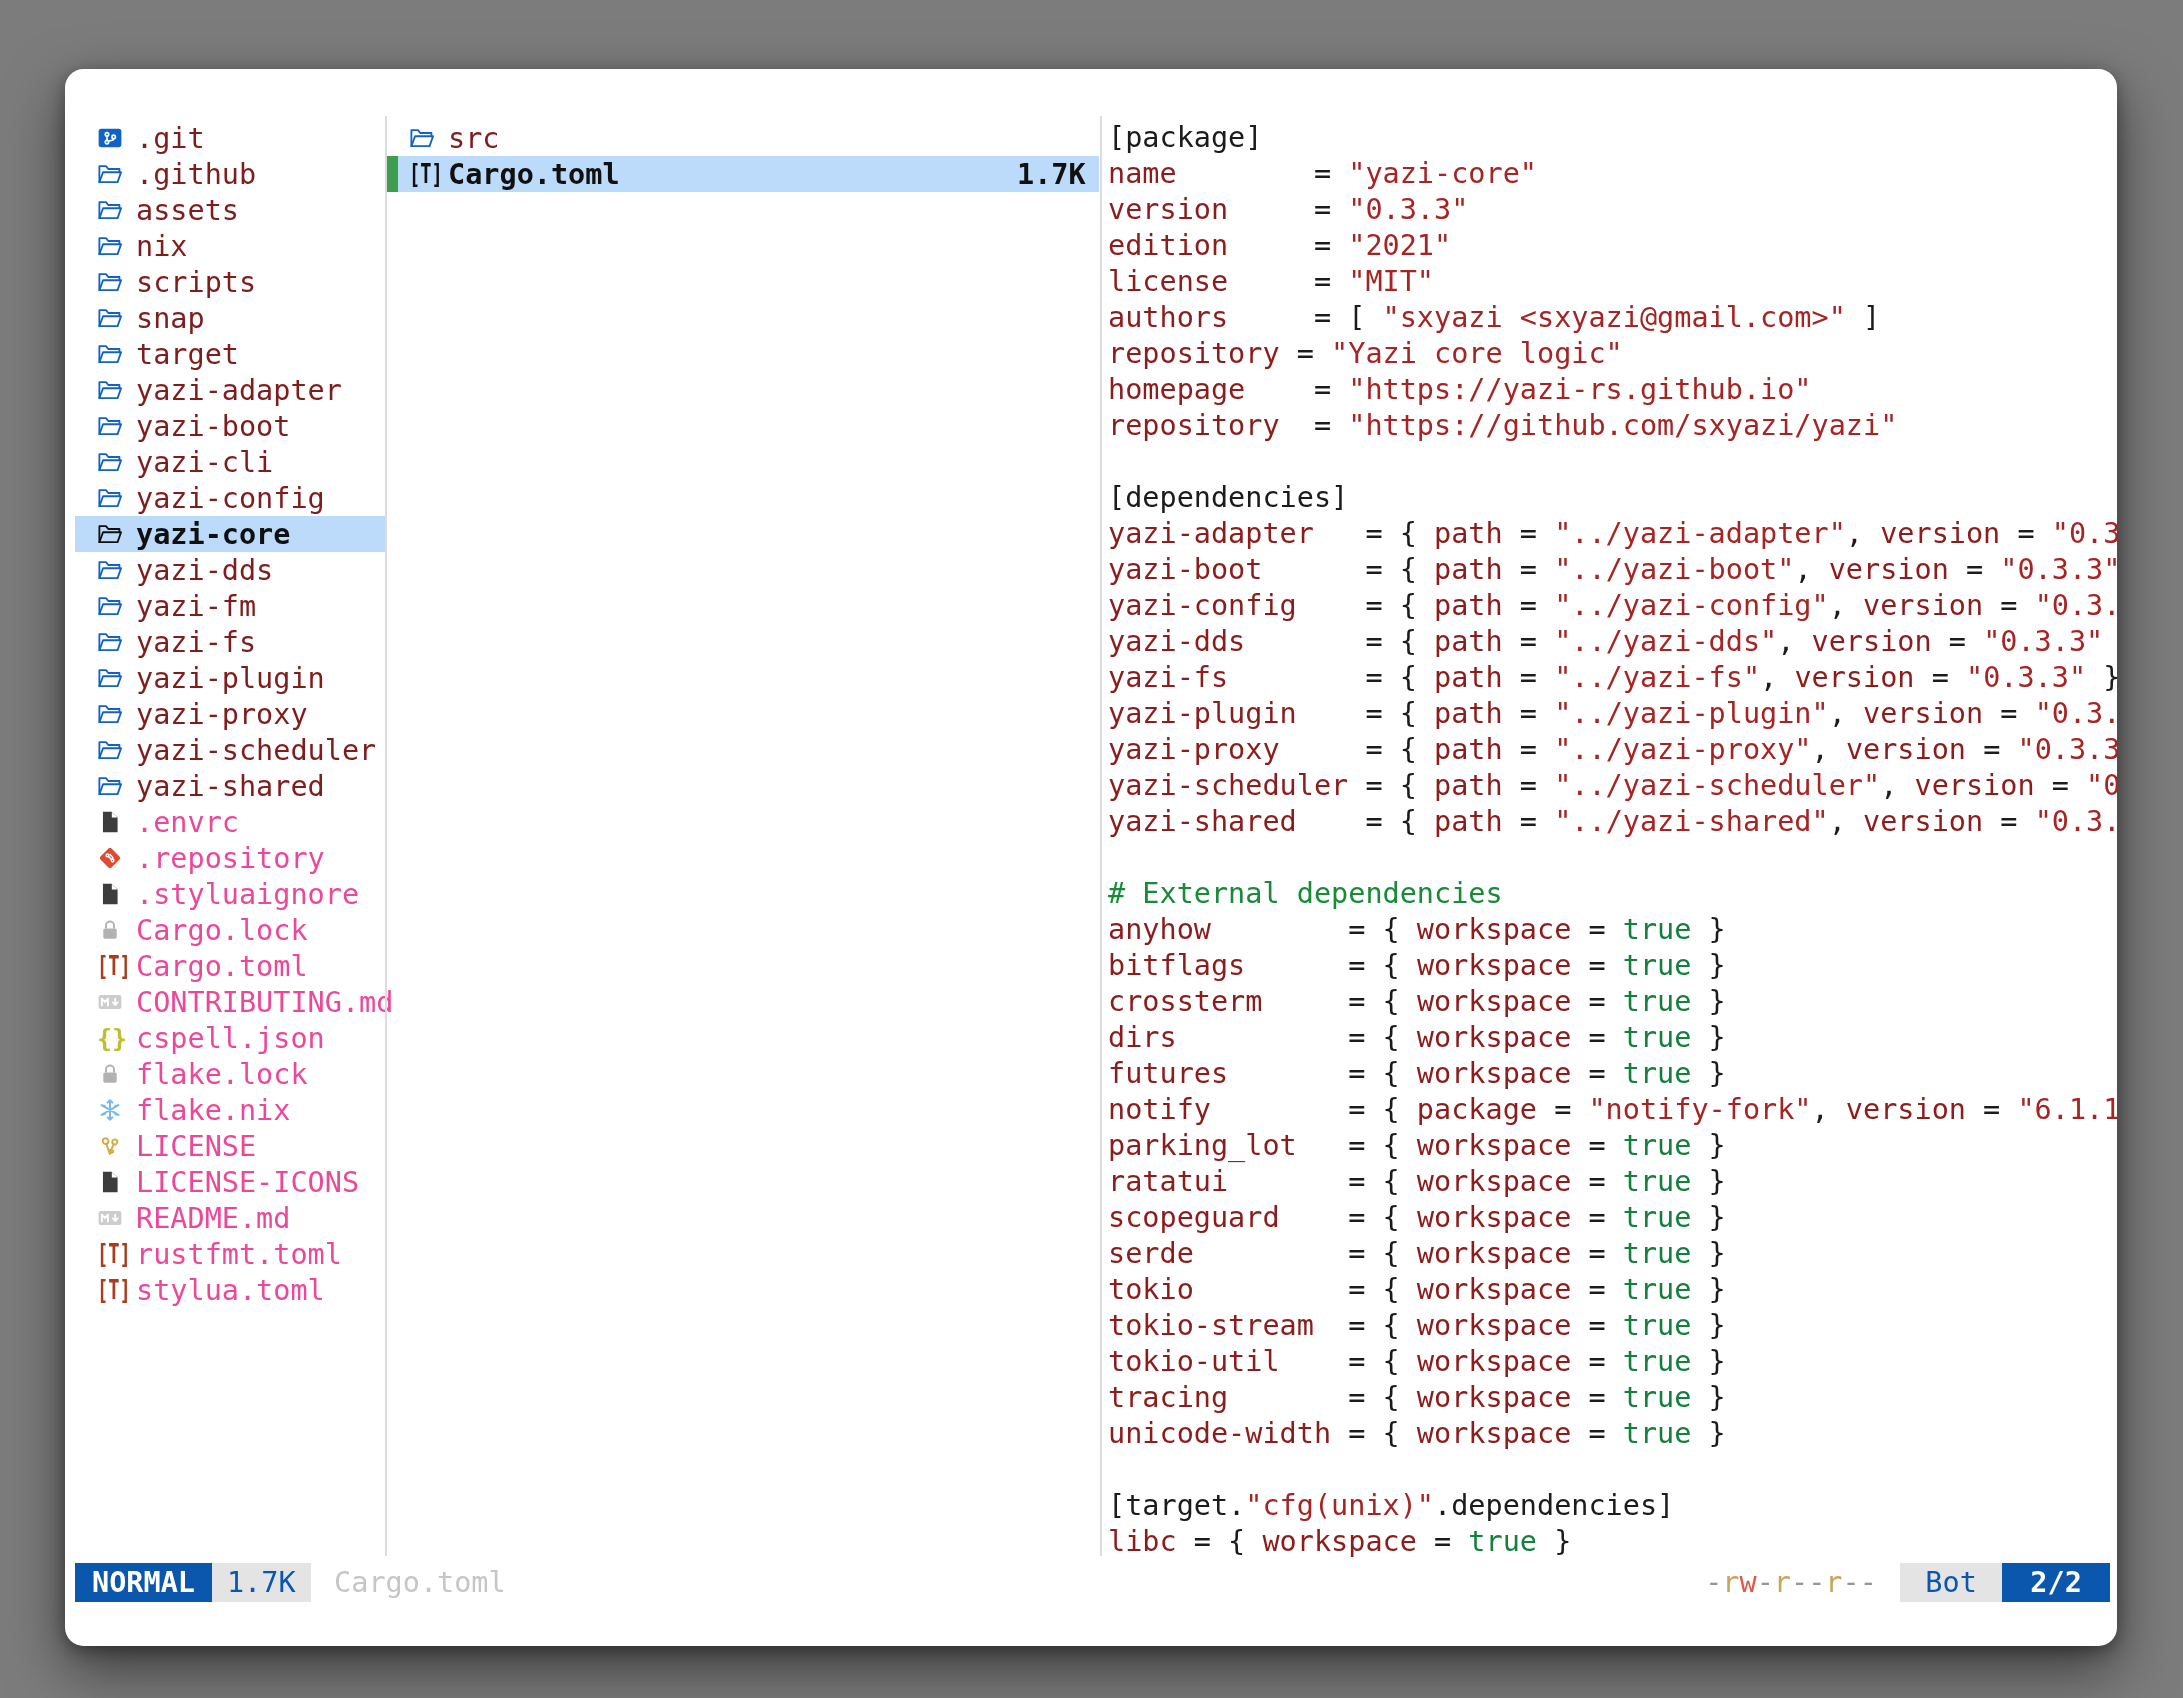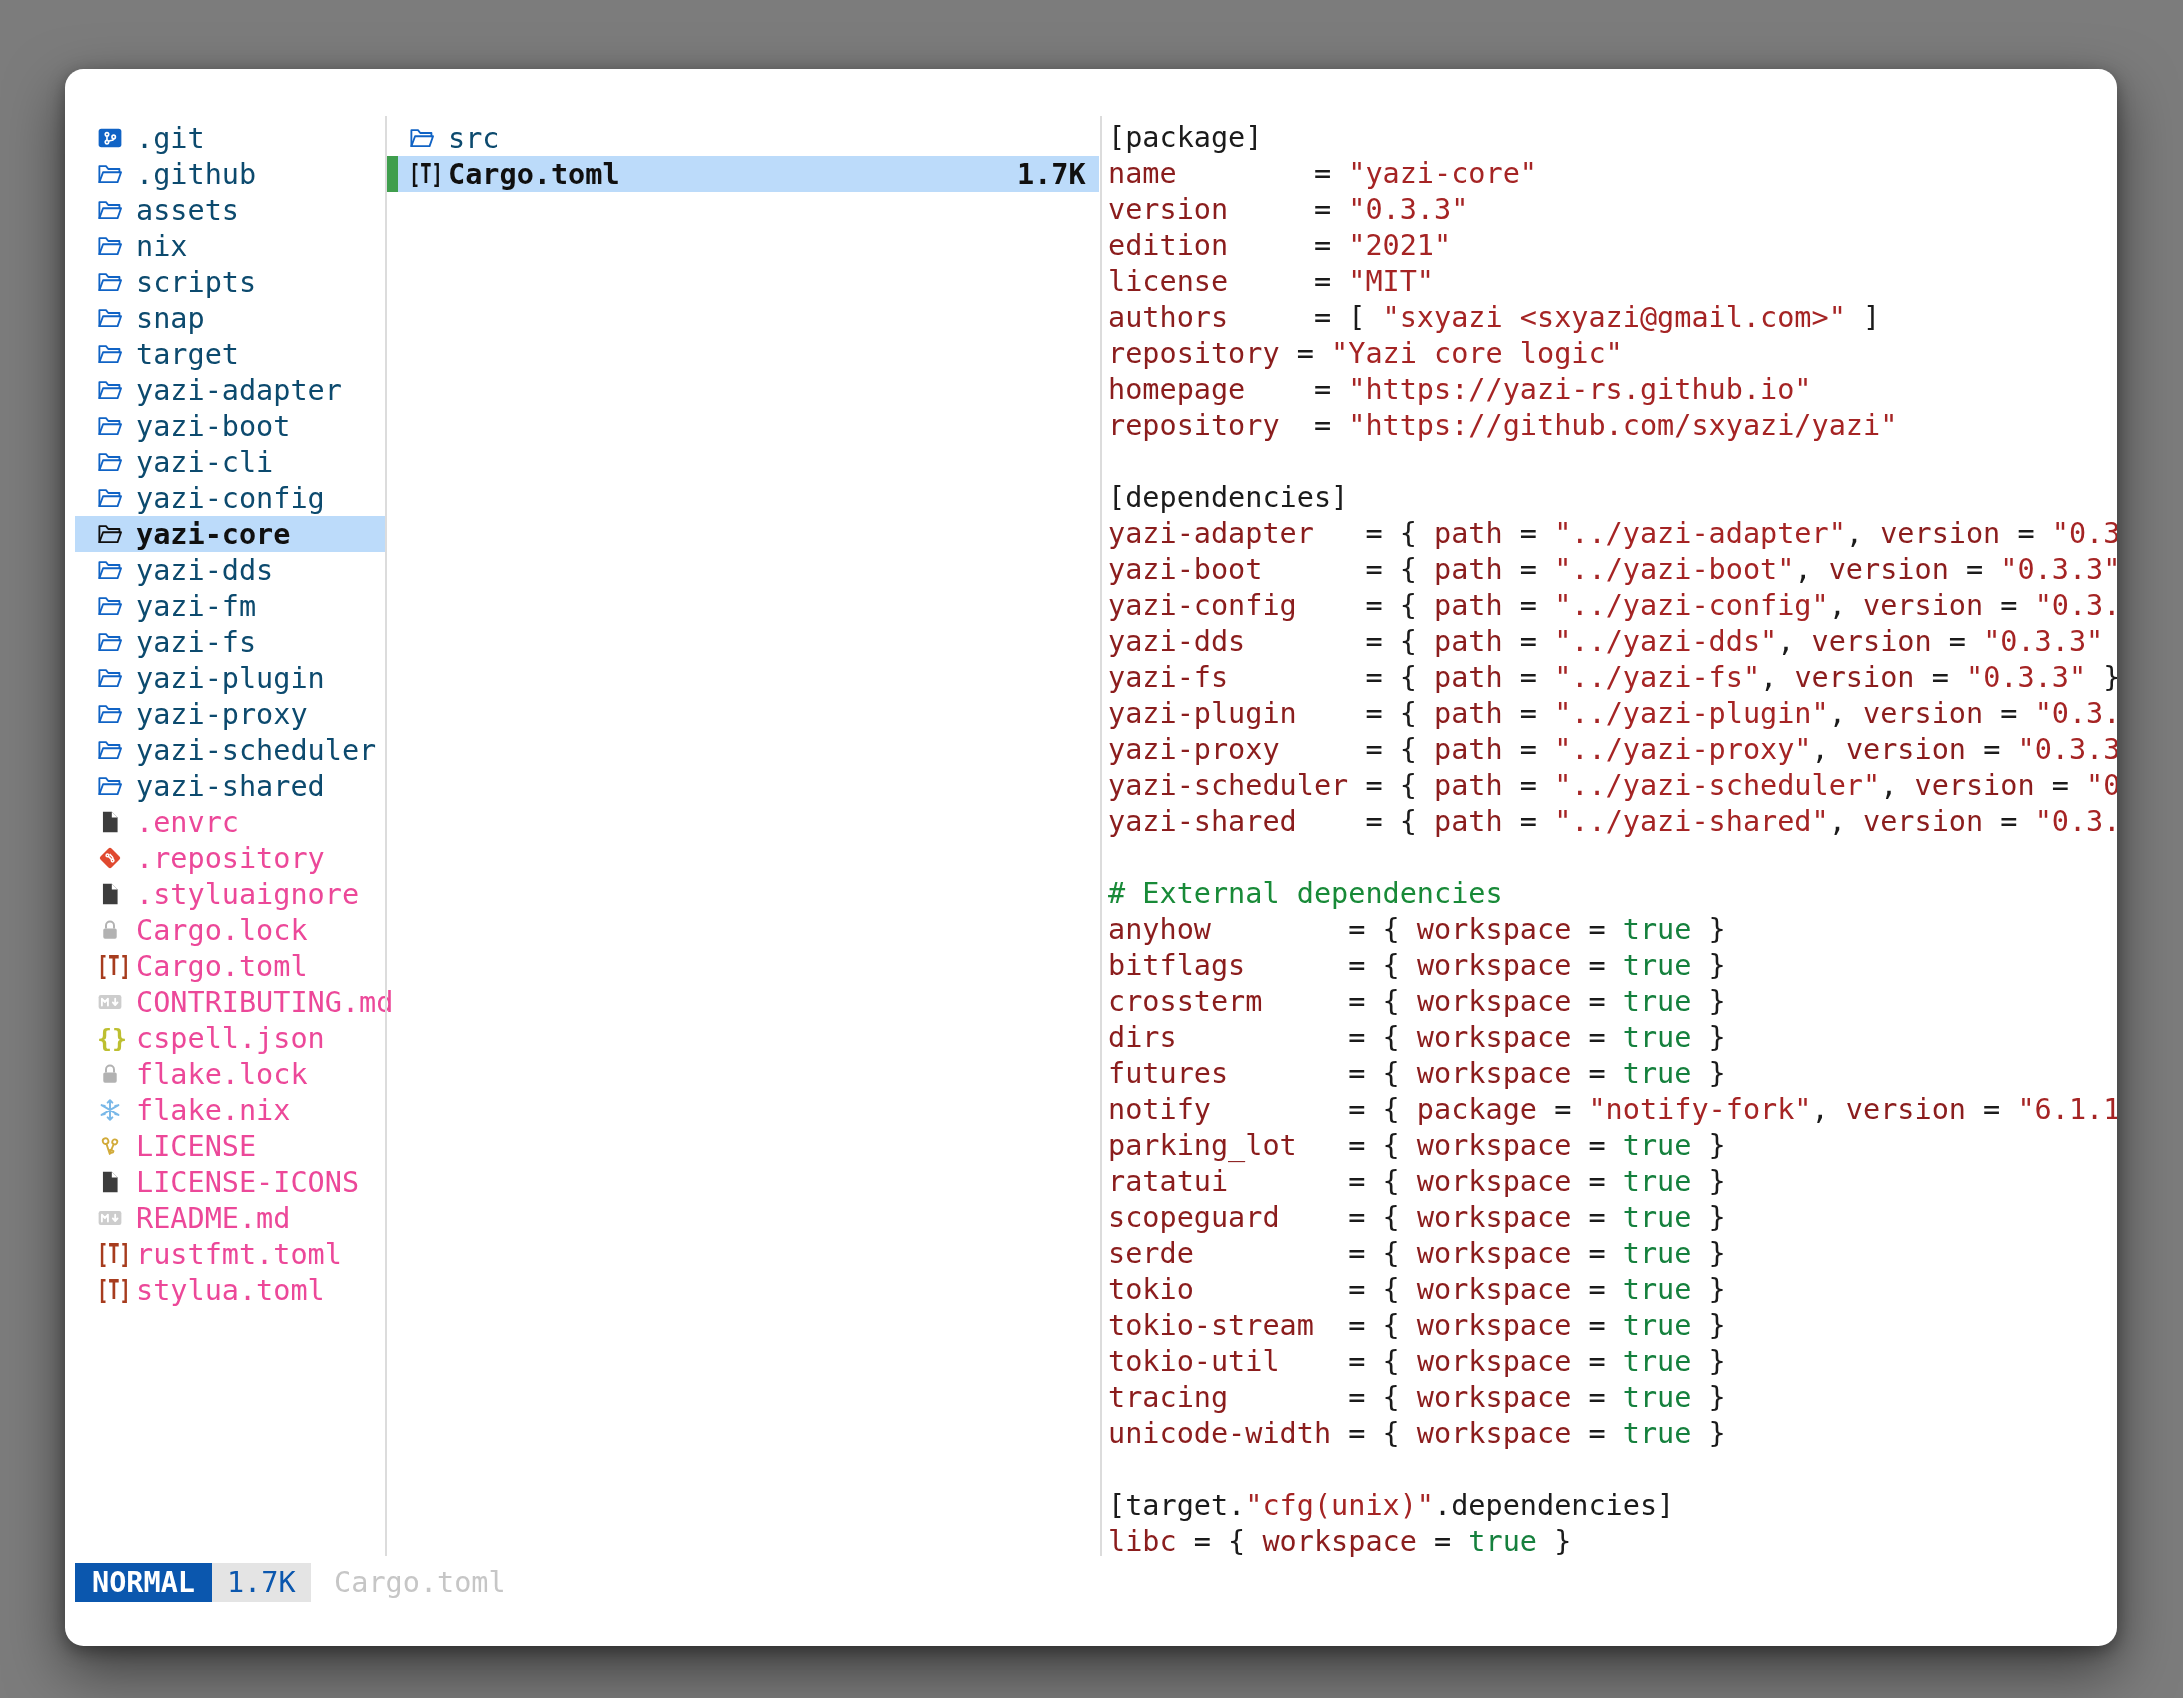--- a/index.html
+++ b/index.html
@@ -14,21 +14,21 @@
   .pane.current{left:322px;width:712px;}
   .pane.preview{left:1043px;right:0;height:1445px;overflow:hidden;line-height:36px;}
   .vdivider{position:absolute;top:47px;height:1440px;width:1.7px;background:#dcdcdc;}
   .d1{left:320px;}
   .d2{left:1035px;}
   
   .row{display:flex;align-items:center;height:36px;padding-left:22px;}
   .row .icon{width:39px;display:inline-flex;align-items:center;flex:none;color:#1063c5;}
   .icon svg{width:26px;height:26px;}
   .label{white-space:pre;}
-  .kind-folder{color:#0c4a6e;}
+  .kind-folder{color:#7f1d1d;}
   .kind-file{color:#ec4899;}
   .size{margin-left:auto;padding-right:13.4px;color:#101010;}
   .row.selected{background:#bcdbfa;font-weight:700;}
   .row.selected .label{color:#101010;}
   .row.selected .icon{color:#101010;}
   .row.selected .toml-glyph{color:#101010;}
   .current .row.selected{border-left:11px solid #3f9e4d;padding-left:11px;}
   
   .txt-ic{font-size:25px;}
   .json-glyph{color:#bdbf30;font-weight:700;}
@@ -431,17 +431,22 @@
         <div class="pline"><span class="c-p">[target.</span><span class="c-s">"cfg(unix)"</span><span class="c-p">.dependencies]</span></div>
         <div class="pline"><span class="c-k">libc</span><span class="c-p"> = { </span><span class="c-k">workspace</span><span class="c-p"> = </span><span class="c-b">true</span><span class="c-p"> }</span></div>
       </div>
 
     <div class="statusbar">
       <div class="sb-left">
         <span class="badge mode">NORMAL</span>
         <span class="badge size-badge">1.7K</span>
         <span class="sb-file">Cargo.toml</span>
       </div>
+      <div class="sb-right">
+        <span class="perms" id="perm-string"><span class="pc-dim">-</span><span class="pc-r">r</span><span class="pc-w">w</span><span class="pc-dim">-</span><span class="pc-r">r</span><span class="pc-dim">-</span><span class="pc-dim">-</span><span class="pc-r">r</span><span class="pc-dim">-</span><span class="pc-dim">-</span></span>
+        <span class="badge pos">Bot</span>
+        <span class="badge page">2/2</span>
+      </div>
     </div>
 
   </div>
 </div>
 
 
 </body></html>

